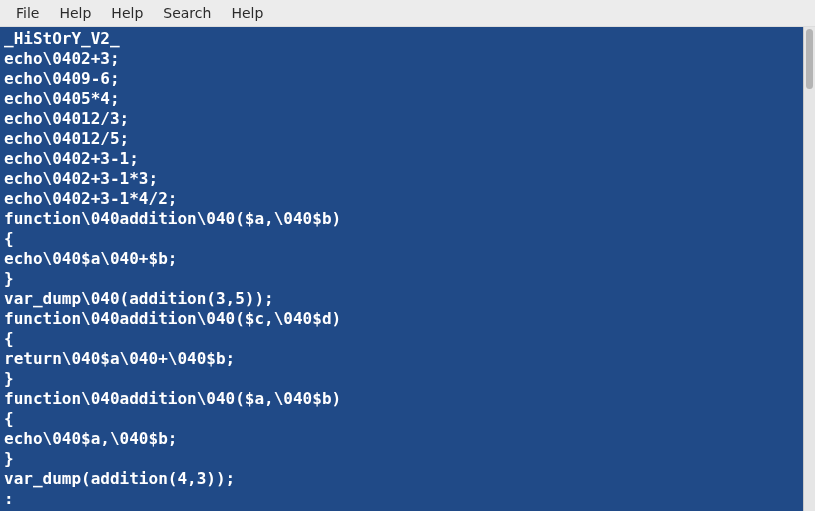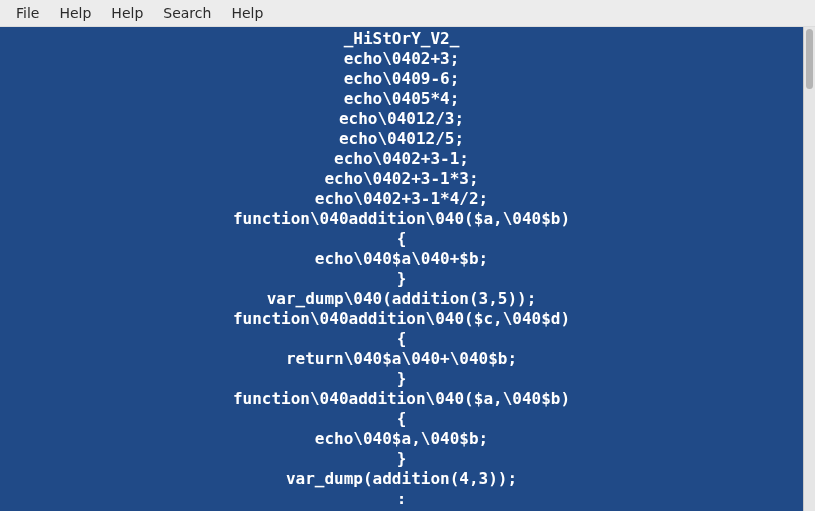--- a/index.html
+++ b/index.html
@@ -39,21 +39,20 @@
       flex: 1;
       background: #204a87;
       color: #ffffff;
       font-family: "DejaVu Sans Mono", "Liberation Mono", Consolas, monospace;
       font-size: 16px;
       line-height: 20px;
       padding: 2px 4px 2px 4px;
       white-space: pre;
       overflow: hidden;
       font-weight: 600;
-      text-align: center;
     }
     .scrollbar {
       width: 12px;
       background: #e6e6e6;
       border-left: 1px solid #c8c8c8;
       position: relative;
     }
     .scrollbar-thumb {
       position: absolute;
       left: 2px;

